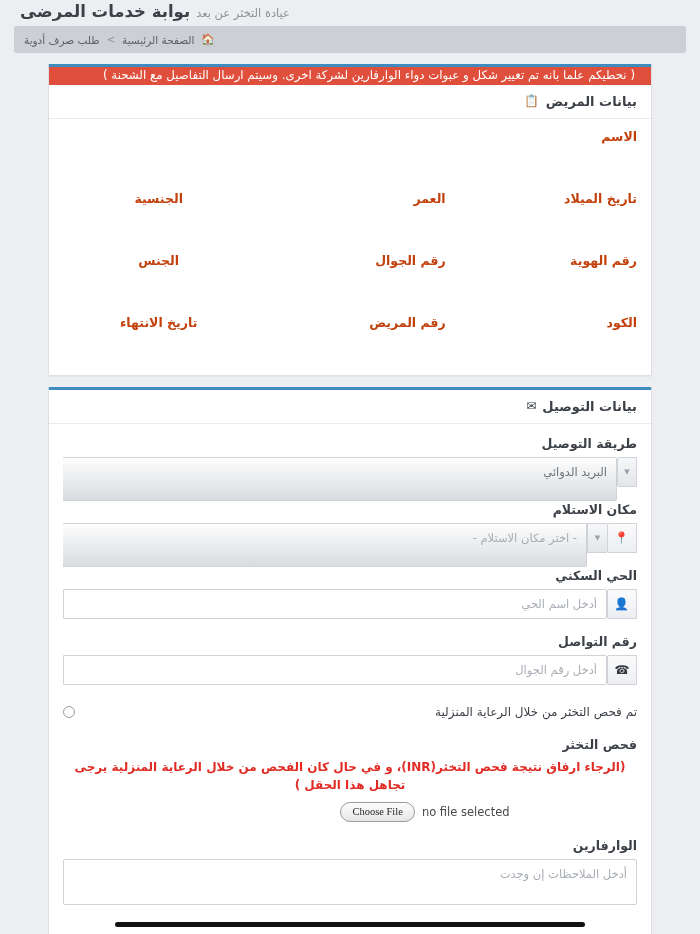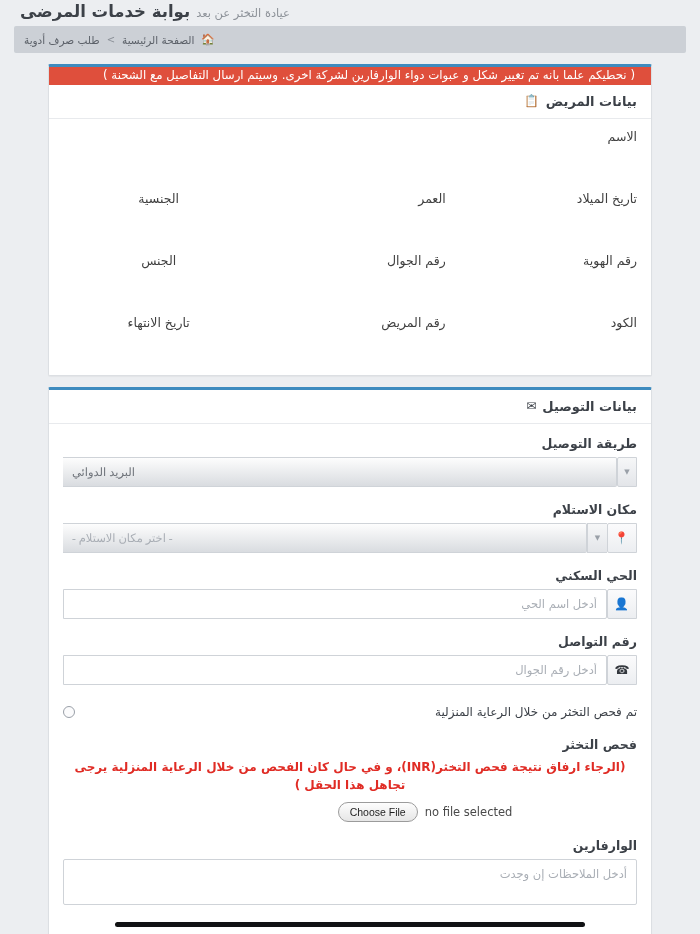--- a/index.html
+++ b/index.html
@@ -120,22 +120,22 @@
     display: flex;
     flex-direction: row;
     width: 100%;
     margin-bottom: 28px;
   }
   .row3:last-child { margin-bottom: 4px; }
   .col3 {
     flex: 1 1 33.33%;
     text-align: right;
     font-size: 12.5px;
-    font-weight: normal;
-    color: #404040;
+    font-weight: bold;
+    color: #c2410c;
     padding-left: 8px;
   }
   .col3.c2 { padding: 0; }
   .col3.c3 { text-align: center; padding: 0; }
   .field-value {
     display: block;
     font-weight: normal;
     font-size: 12px;
     color: #555a61;
     min-height: 14px;
@@ -197,29 +197,28 @@
     font-family: "DejaVu Sans", "Liberation Sans", sans-serif;
     text-align: right;
     border-radius: 0 2px 2px 0;
     outline: none;
   }
   .form-control::placeholder { color: #a9aeb5; }
   .select-face {
     flex: 1 1 auto;
     border: 1px solid #cfd3d8;
     border-left: none;
-    height: 30px;
+    height: 44px;
     line-height: 28px;
     padding: 0 9px;
     font-size: 11.5px;
     color: #a9aeb5;
     background: linear-gradient(#fdfdfd, #d9dce0);
-    text-align: left;
+    text-align: right;
     border-radius: 0 2px 2px 0;
-    font-family: Liberation Serif, serif;
   }
   .select-face.filled { color: #6d7279; }
   .select-standalone { display: flex; width: 100%; height: 30px; }
   .select-standalone .ig-caret { border-right: 1px solid #cfd3d8; border-radius: 2px 0 0 2px; }
 
   
   .check-row {
     display: flex;
     flex-direction: row-reverse;
     justify-content: space-between;
@@ -264,21 +263,21 @@
     justify-content: center;
     padding-left: 150px;
   }
   .file-btn {
     border: 1px solid #9b9b9b;
     border-radius: 11px;
     background: linear-gradient(#fdfdfd, #e6e6e6);
     padding: 2px 11px;
     font-size: 10.5px;
     color: #1f1f1f;
-    font-family: Liberation Sans, sans-serif;
+    font-family: Liberation Serif, serif;
     line-height: 1.4;
   }
   .file-status {
     font-size: 11.5px;
     color: #4a4a4a;
     font-family: "DejaVu Sans", "Liberation Sans", sans-serif;
   }
 
   
   .notes-area {

